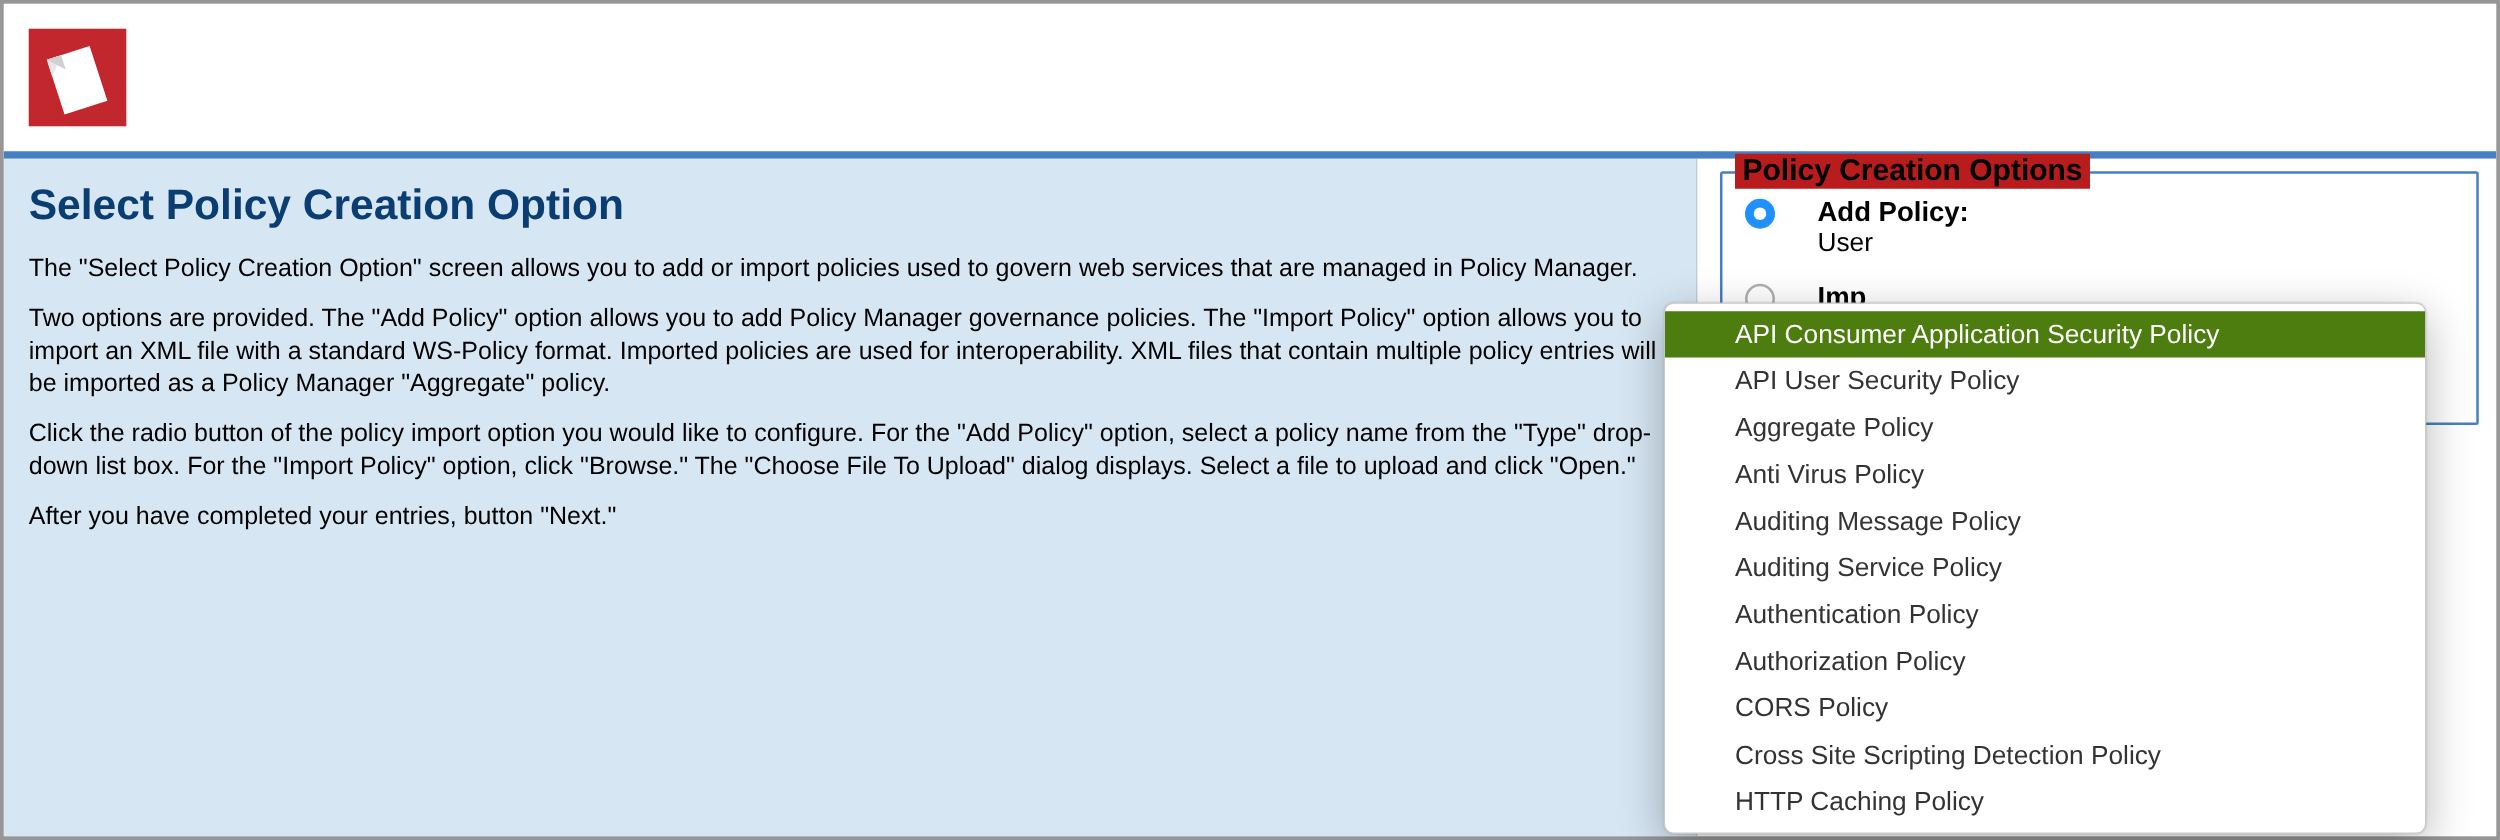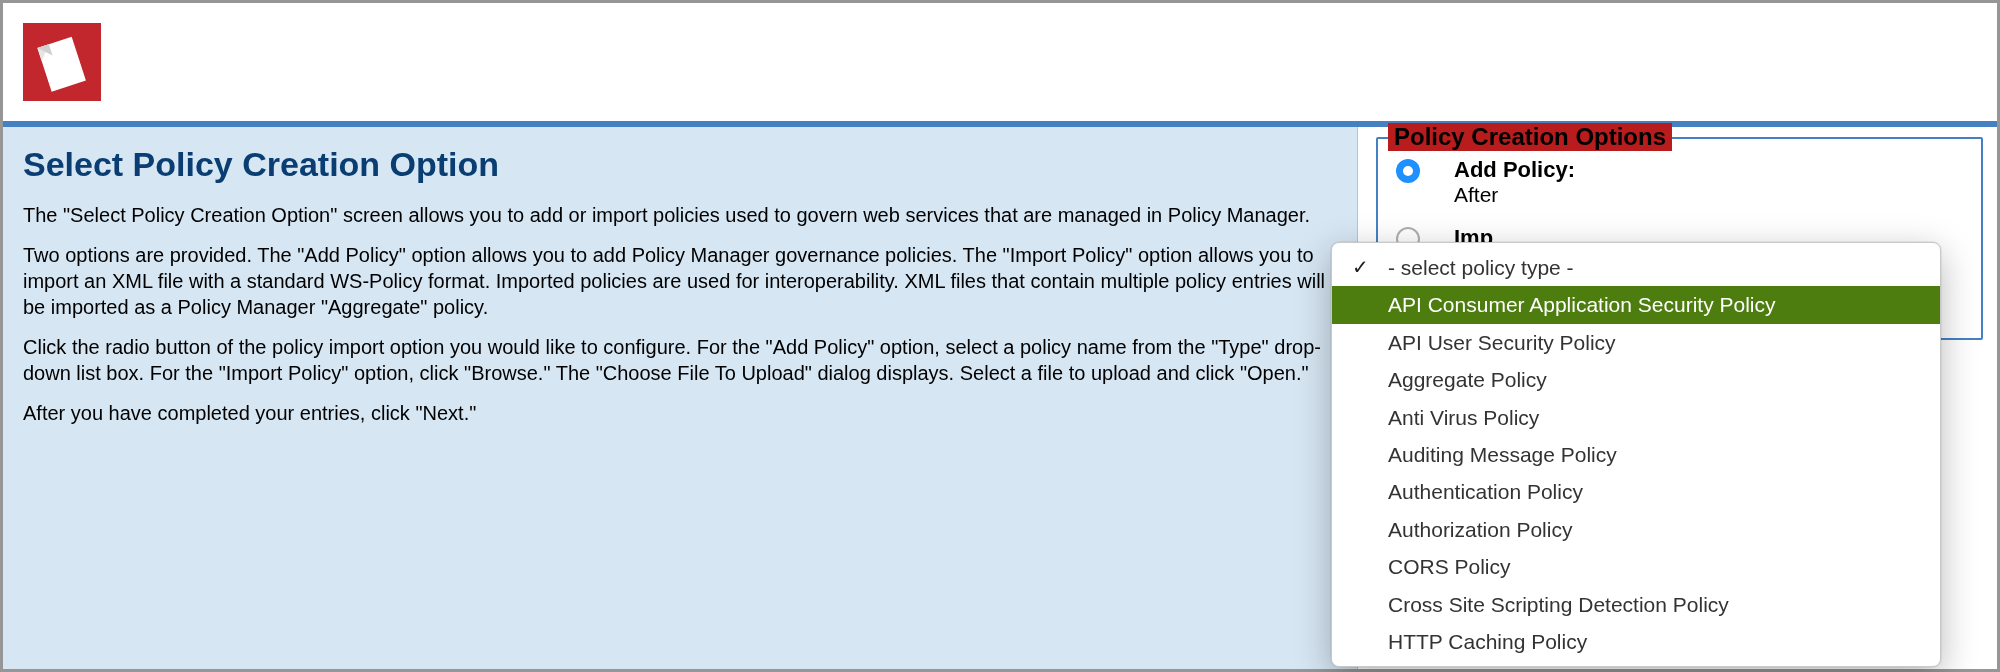--- a/index.html
+++ b/index.html
@@ -185,54 +185,54 @@
   </div>
 </div>
 <div class="blue-sep"></div>
 
 <div class="content">
   <div class="left-panel">
     <h1>Select Policy Creation Option</h1>
     <p>The "Select Policy Creation Option" screen allows you to add or import policies used to govern web services that are managed in Policy Manager.</p>
     <p>Two options are provided. The "Add Policy" option allows you to add Policy Manager governance policies. The "Import Policy" option allows you to import an XML file with a standard WS-Policy format. Imported policies are used for interoperability. XML files that contain multiple policy entries will be imported as a Policy Manager "Aggregate" policy.</p>
     <p>Click the radio button of the policy import option you would like to configure. For the "Add Policy" option, select a policy name from the "Type" drop-down list box. For the "Import Policy" option, click "Browse." The "Choose File To Upload" dialog displays. Select a file to upload and click "Open."</p>
-    <p>After you have completed your entries, click "Next."</p>
+    <p>After you have completed your entries, button "Next."</p>
   </div>
 
   <div class="right-panel">
     <div class="fieldset">
       <div class="legend">Policy Creation Options</div>
 
       <div class="option-row">
         <div class="radio selected"></div>
         <div class="option-body">
           <div class="option-title">Add Policy:</div>
           <div class="type-row">
-            <span>After</span>
+            <span>User</span>
           </div>
         </div>
       </div>
 
       <div class="option-row import-row">
         <div class="radio"></div>
         <div class="option-body">
           <div class="option-title">Imp</div>
           <div class="choose-file">Ch</div>
         </div>
       </div>
     </div>
 
   </div>
 </div>
 
 <div class="dropdown" style="top:242px; left:1331px;" id="dropdown">
-    <div class="dropdown-item selected"> - select policy type - </div>
     <div class="dropdown-item highlight">API Consumer Application Security Policy</div>
     <div class="dropdown-item">API User Security Policy</div>
     <div class="dropdown-item">Aggregate Policy</div>
     <div class="dropdown-item">Anti Virus Policy</div>
     <div class="dropdown-item">Auditing Message Policy</div>
+    <div class="dropdown-item">Auditing Service Policy</div>
     <div class="dropdown-item">Authentication Policy</div>
     <div class="dropdown-item">Authorization Policy</div>
     <div class="dropdown-item">CORS Policy</div>
     <div class="dropdown-item">Cross Site Scripting Detection Policy</div>
     <div class="dropdown-item">HTTP Caching Policy</div>
   </div>
 
 </body></html>

